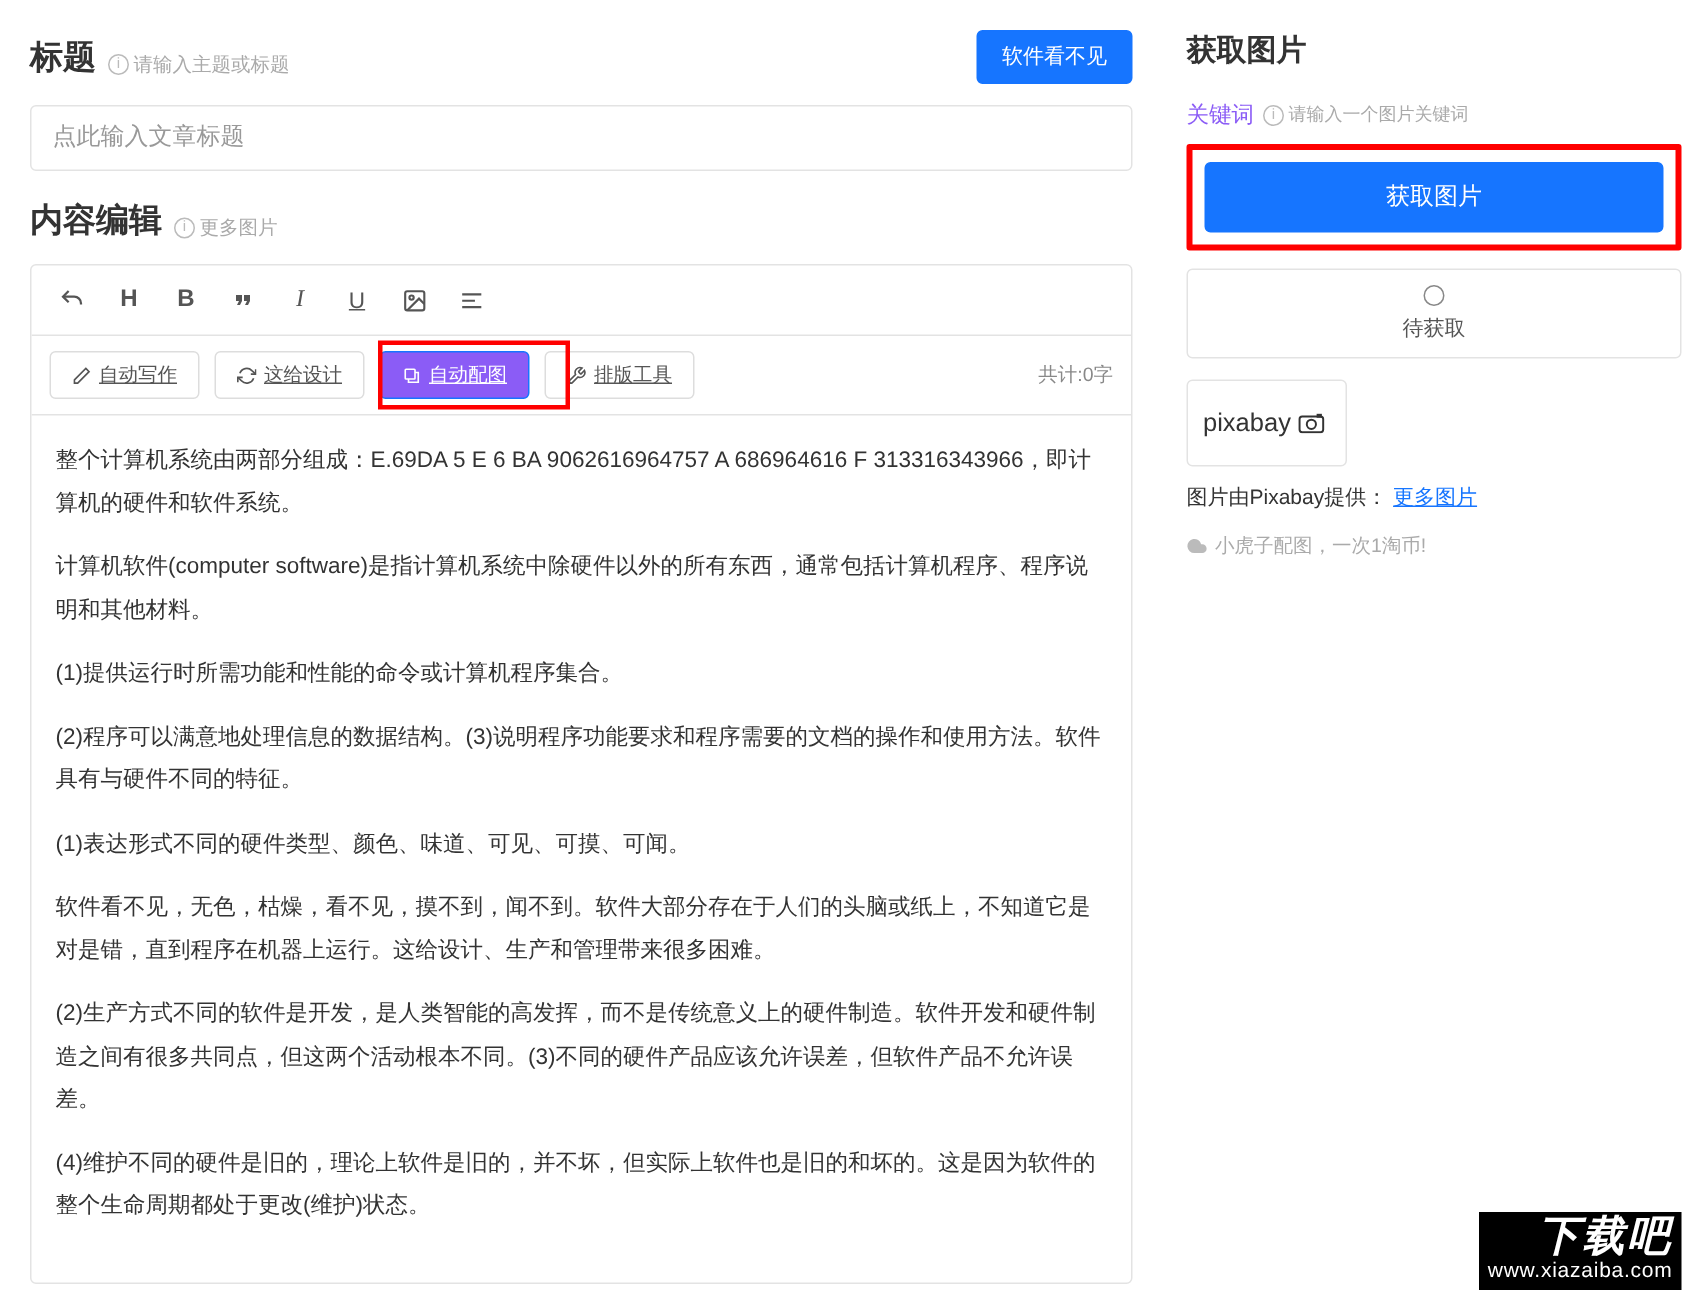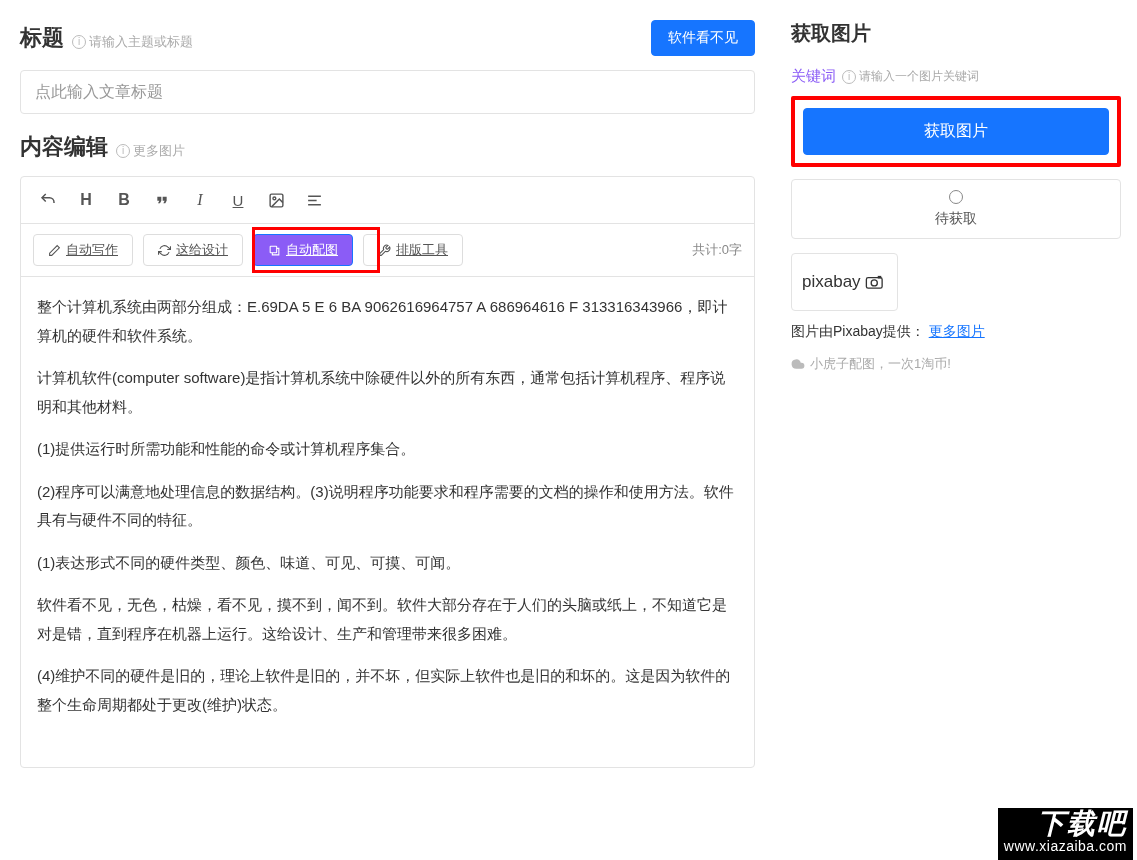--- a/index.html
+++ b/index.html
@@ -218,21 +218,21 @@
   font-size: 13px;
   color: #aaa;
   display: flex;
   align-items: center;
   gap: 5px;
 }
 .footnote svg { flex-shrink: 0; }
 
 .watermark {
   position: absolute;
-  right: 4px;
+  right: 16px;
   bottom: 0;
   background: #000;
   color: #fff;
   padding: 2px 6px 6px 6px;
   text-align: right;
 }
 .watermark .big {
   font-size: 28px;
   font-weight: 900;
   font-style: italic;
@@ -359,20 +359,21 @@
       </span>
     </div>
 
     <div class="editor-content" id="editor-content">
         <p>整个计算机系统由两部分组成：E.69DA 5 E 6 BA 9062616964757 A 686964616 F 313316343966，即计算机的硬件和软件系统。</p>
         <p>计算机软件(computer software)是指计算机系统中除硬件以外的所有东西，通常包括计算机程序、程序说明和其他材料。</p>
         <p>(1)提供运行时所需功能和性能的命令或计算机程序集合。</p>
         <p>(2)程序可以满意地处理信息的数据结构。(3)说明程序功能要求和程序需要的文档的操作和使用方法。软件具有与硬件不同的特征。</p>
         <p>(1)表达形式不同的硬件类型、颜色、味道、可见、可摸、可闻。</p>
         <p>软件看不见，无色，枯燥，看不见，摸不到，闻不到。软件大部分存在于人们的头脑或纸上，不知道它是对是错，直到程序在机器上运行。这给设计、生产和管理带来很多困难。</p>
+        <p>(2)生产方式不同的软件是开发，是人类智能的高发挥，而不是传统意义上的硬件制造。软件开发和硬件制造之间有很多共同点，但这两个活动根本不同。(3)不同的硬件产品应该允许误差，但软件产品不允许误差。</p>
         <p>(4)维护不同的硬件是旧的，理论上软件是旧的，并不坏，但实际上软件也是旧的和坏的。这是因为软件的整个生命周期都处于更改(维护)状态。</p>
       </div>
 
   </div>
 </div>
 
 <div class="side-col">
   <div class="side-title">获取图片</div>
 
   <div class="side-subhead">

